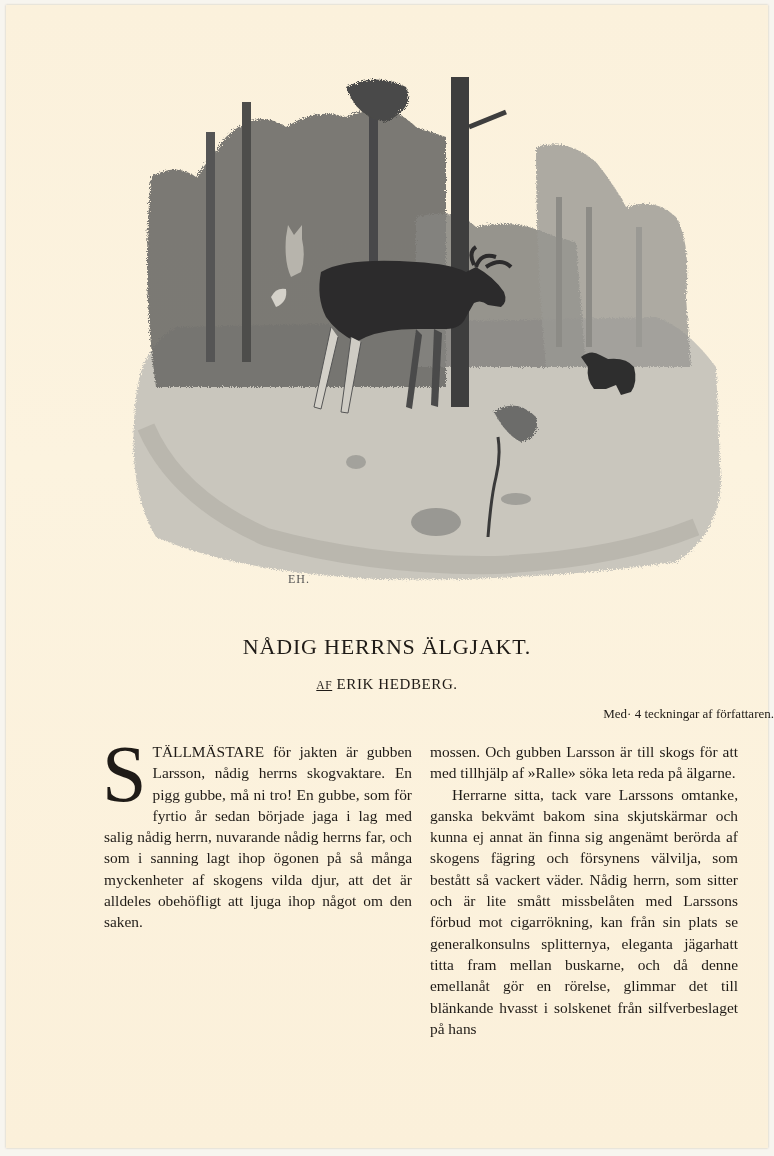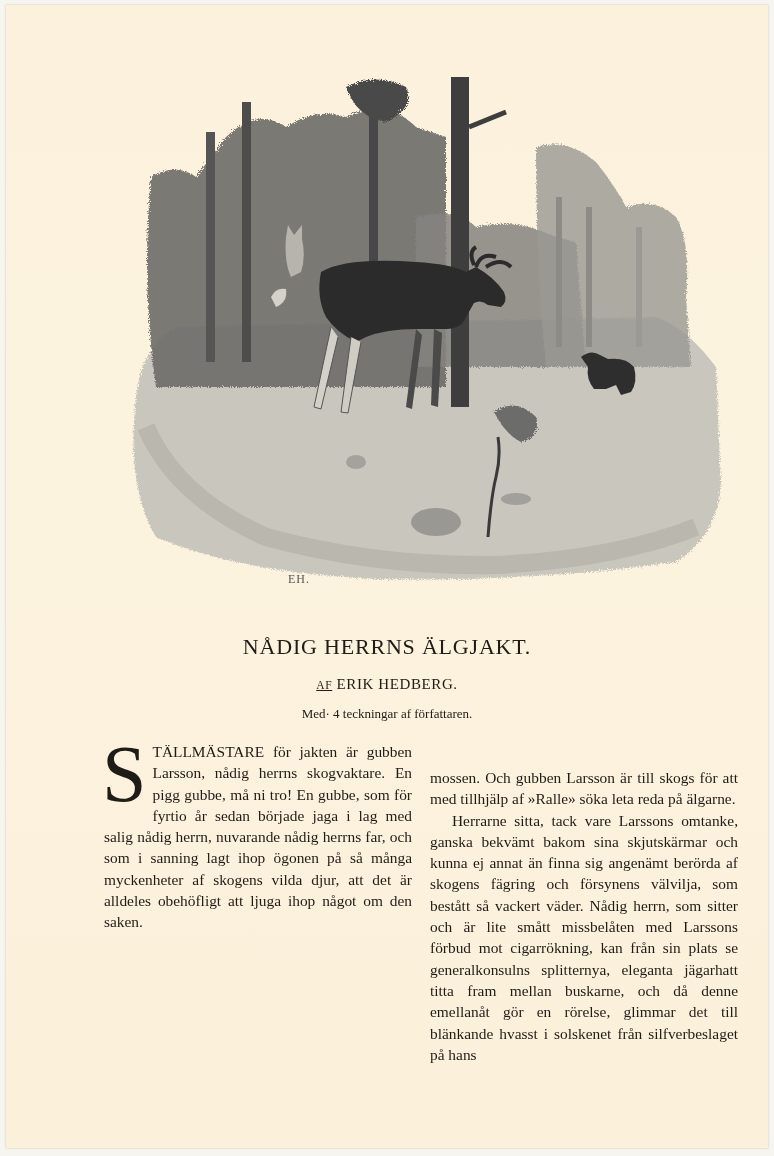--- a/index.html
+++ b/index.html
@@ -34,30 +34,30 @@
     text-align: center; font-size: 22px; letter-spacing: 0.8px;
     font-weight: normal; margin: 0;
   }
   .byline {
     position: absolute; left: 0; width: 774px; top: 676px;
     text-align: center; font-size: 15px; letter-spacing: 0.6px;
   }
   .byline .sc { font-size: 11.5px; }
   .note {
     position: absolute; left: 0; width: 774px; top: 706px;
-    text-align: center; font-size: 13px;
+    text-align: right; font-size: 13px;
   }
   .col {
     position: absolute; top: 741px;
     width: 308px;
     font-size: 15.4px; line-height: 21.3px;
     text-align: justify;
   }
   .col.left { left: 104px; }
-  .col.right { left: 430px; margin-top: 26px; }
+  .col.right { left: 430px; }
   .col p { margin: 0; }
   .col p.indent { text-indent: 22px; }
   .dropcap {
     float: left;
     font-size: 80px; line-height: 62px;
     height: 62px;
     margin: 2px 6px 0 -2px;
     font-family: "Liberation Serif", serif;
   }
 </style>

